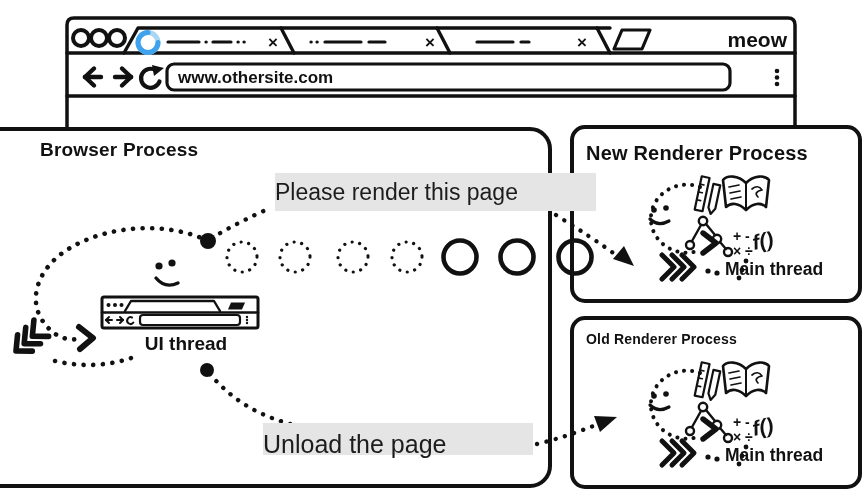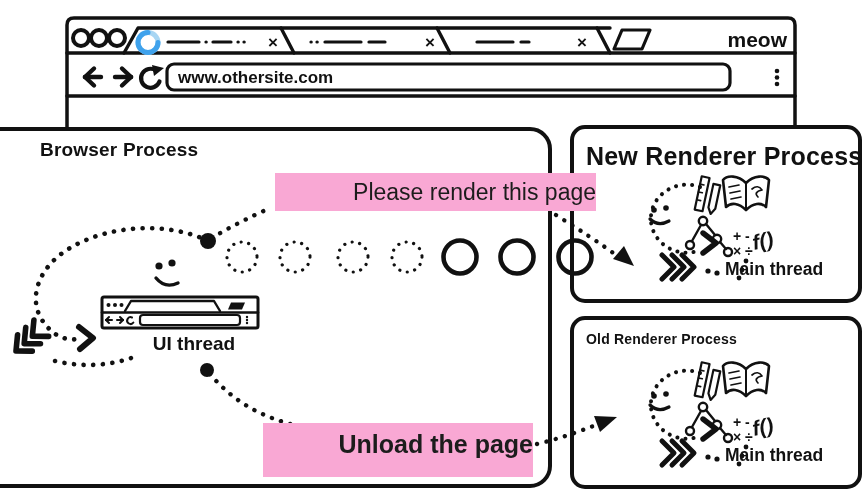--- a/index.html
+++ b/index.html
@@ -19,33 +19,33 @@
     box-sizing:border-box;z-index:2;
   }
   #browser-process-box{left:-26px;top:127px;width:578px;height:361px;border-radius:22px;}
   #new-renderer-box{left:570px;top:125px;width:292px;height:178px;border-radius:15px;}
   #old-renderer-box{left:570px;top:316px;width:292px;height:173px;border-radius:15px;}
   .proc-title{
     position:absolute;font-weight:700;color:#111;white-space:nowrap;z-index:3;
     letter-spacing:.2px;
   }
   #browser-process-title{left:40px;top:139px;font-size:19px;}
-  #new-renderer-title{left:586px;top:142px;font-size:25px;}
+  #new-renderer-title{left:586px;top:142px;font-size:20px;}
   #old-renderer-title{left:586px;top:331px;font-size:14px;}
   #ui-thread-label{
-    position:absolute;left:132px;top:333px;width:124px;text-align:center;
+    position:absolute;left:124px;top:333px;width:124px;text-align:center;
     font-size:19px;font-weight:600;z-index:3;
   }
   
   .bubble{
-    position:absolute;background:#f9a8d4;color:#1c1c1c;text-align:right;
+    position:absolute;background:#e5e5e5;color:#1c1c1c;text-align:left;
     z-index:5;white-space:nowrap;
   }
   #render-bubble{left:275px;top:173px;width:321px;height:38px;line-height:38px;font-size:23px;}
-  #unload-bubble{left:263px;top:423px;width:270px;height:54px;line-height:42px;font-size:25px;font-weight:bold;}
+  #unload-bubble{left:263px;top:423px;width:270px;height:32px;line-height:42px;font-size:25px;}
   
   #art-layer{left:0;top:0;z-index:4;pointer-events:none;}
   .renderer-art{z-index:4;pointer-events:none;}
   #new-renderer-art{left:570px;top:125px;}
   #old-renderer-art{left:570px;top:316px;}
   .ink{stroke:#111;fill:none;stroke-linecap:round;stroke-linejoin:round;}
   .dots{stroke-dasharray:0.1 9.5;}
   .fill{fill:#111;stroke:none;}
   text.svgtxt{fill:#111;font-family:"Liberation Sans","DejaVu Sans",sans-serif;}
 </style>

